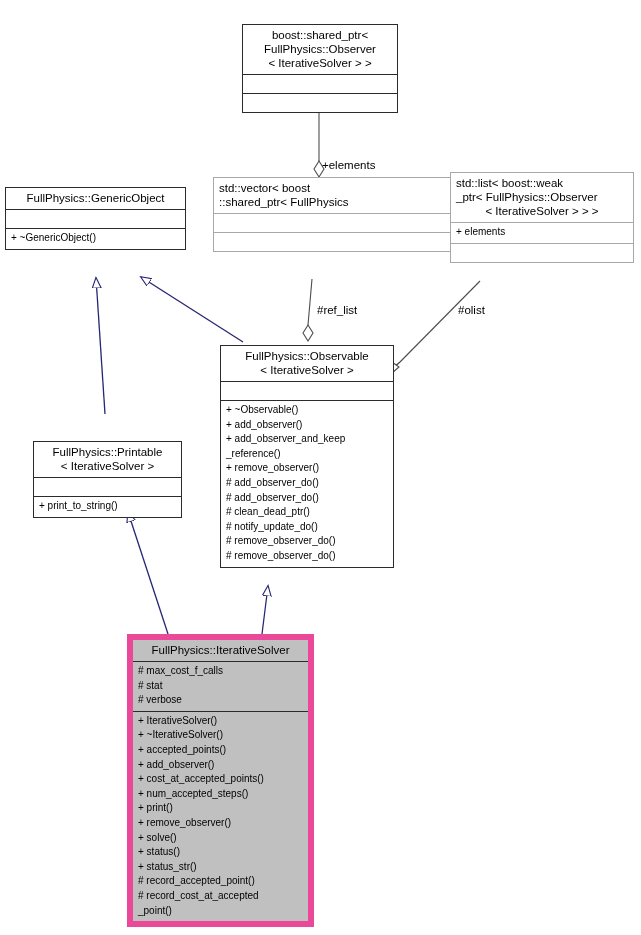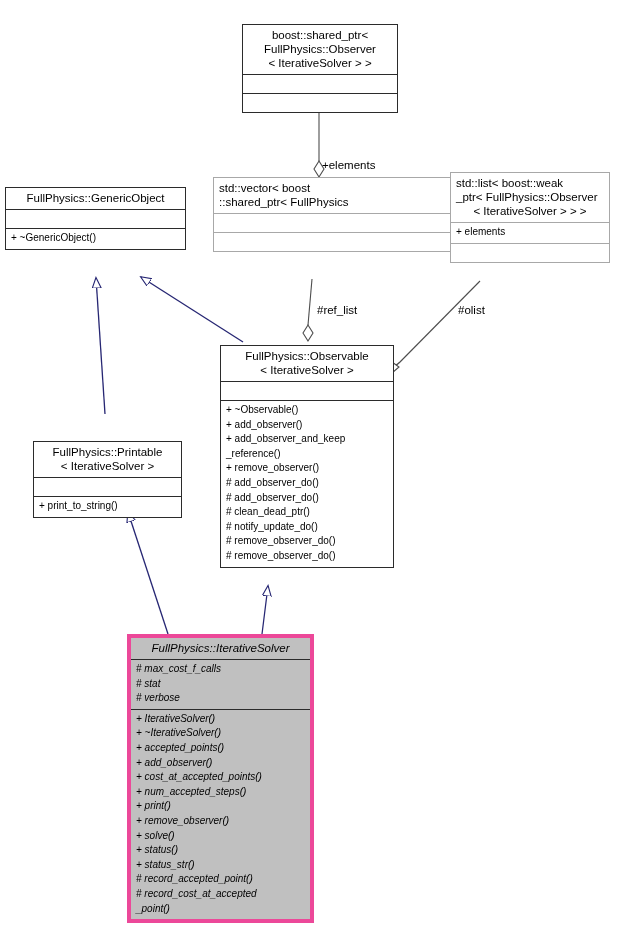--- a/index.html
+++ b/index.html
@@ -32,22 +32,21 @@
     box-sizing: border-box;
     background: #ffffff;
     border: 1px solid #2b2b2b;
     z-index: 5;
   }
   .uml-class.thin-gray {
     border: 1px solid #a8a8a8;
   }
   .uml-class.highlight {
     background: #c0c0c0;
-    border: 4px solid #ec4899;
-    font-style: italic;
+    border: 6px solid #ec4899;
   }
   .sec {
     box-sizing: border-box;
     padding: 2px 5px 3px 5px;
   }
   .sec + .sec {
     border-top: 1px solid #2b2b2b;
   }
   .uml-class.thin-gray .sec + .sec {
     border-top: 1px solid #a8a8a8;
@@ -145,21 +144,21 @@
     <div class="sec sec-title" style="text-align:left;">
       <span class="tline">std::vector&lt; boost</span>
       <span class="tline">::shared_ptr&lt; FullPhysics</span>
     </div>
     <div class="sec sec-body sec-empty"></div>
     <div class="sec sec-body sec-empty"></div>
   </div>
 
   <span class="edge-label" style="left:317px; top:304px;">#ref_list</span>
 
-  <div class="uml-class thin-gray" style="left:450px; top:172px; width:160px;">
+  <div class="uml-class thin-gray" style="left:450px; top:172px; width:184px;">
     <div class="sec sec-title" style="text-align:left;">
       <span class="tline">std::list&lt; boost::weak</span>
       <span class="tline">_ptr&lt; FullPhysics::Observer</span>
       <span class="tline" style="text-align:center;">&lt; IterativeSolver &gt; &gt; &gt;</span>
     </div>
     <div class="sec sec-body">
       <span class="mline">+ elements</span>
     </div>
     <div class="sec sec-body sec-empty"></div>
   </div>

